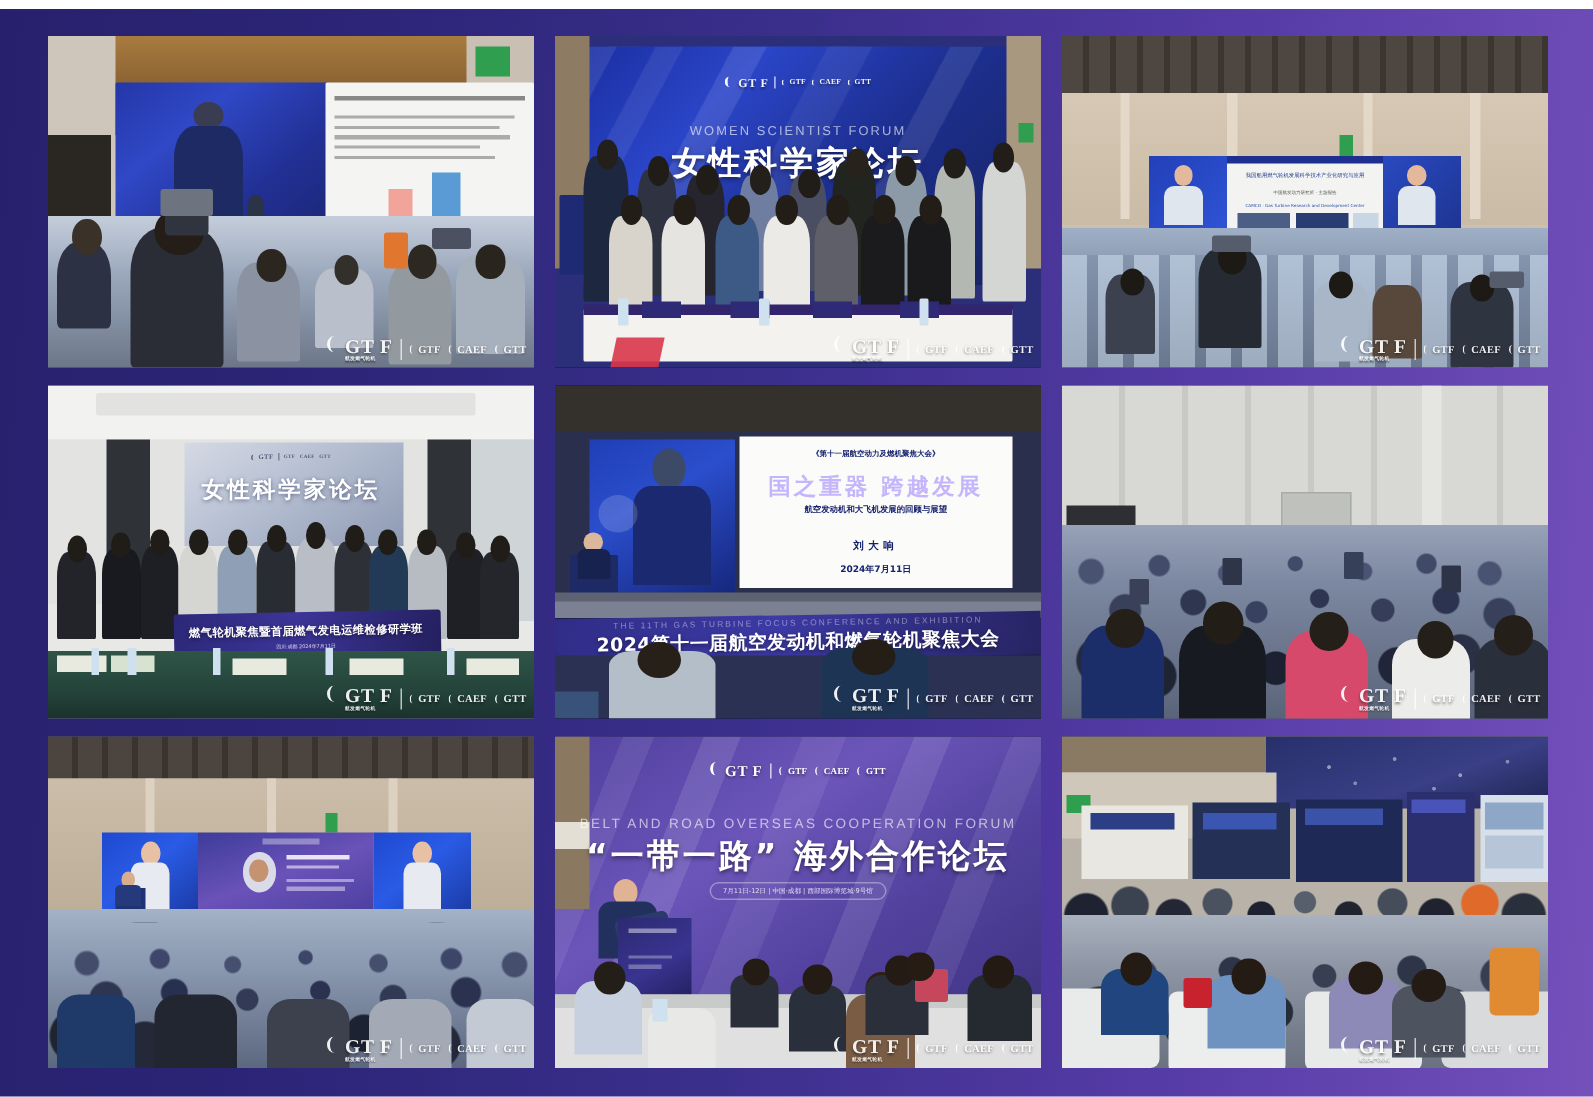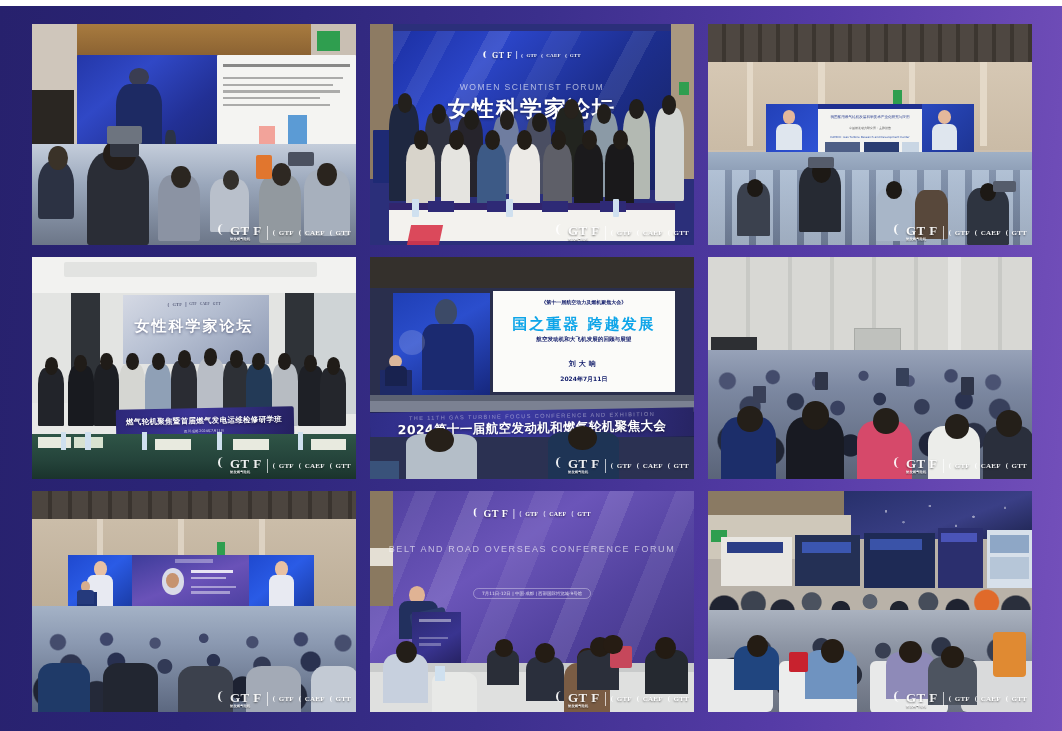--- a/index.html
+++ b/index.html
@@ -378,21 +378,21 @@
         <div style="position:absolute;left:0;top:0;width:100%;height:14%;background:#34302c;"></div>
         <div style="position:absolute;left:0;top:14%;width:100%;height:50%;background:#2a2f4d;"></div>
 
         <div style="position:absolute;left:7%;top:16%;width:30%;height:46%;background:linear-gradient(150deg,#1f3fb5 0%,#2b4ecd 40%,#16277d 100%);"></div>
         <div style="position:absolute;left:20%;top:19%;width:7%;height:12%;background:#3c4a67;border-radius:50%;"></div>
         <div style="position:absolute;left:16%;top:30%;width:16%;height:30%;background:#1b2a70;border-radius:22% 22% 0 0;"></div>
         <div style="position:absolute;left:9%;top:33%;width:8%;height:11%;background:rgba(255,255,255,.16);border-radius:50%;"></div>
 
         <div style="position:absolute;left:38%;top:15%;width:56%;height:46%;background:#fbfbf9;"></div>
         <div class="sub-line" style="position:absolute;left:66%;top:19%;transform:translateX(-50%);font-size:5px;color:#15206d;font-weight:bold;">《第十一届航空动力及燃机聚焦大会》</div>
-        <div class="cn-title" style="position:absolute;left:66%;top:26%;transform:translateX(-50%);font-size:15px;color:#0ea5e9;letter-spacing:2px;text-shadow:none;">国之重器  跨越发展</div>
+        <div class="cn-title" style="position:absolute;left:66%;top:26%;transform:translateX(-50%);font-size:15px;color:#c4b5fd;letter-spacing:2px;text-shadow:none;">国之重器  跨越发展</div>
         <div class="sub-line" style="position:absolute;left:66%;top:35.5%;transform:translateX(-50%);font-size:5.6px;color:#16216e;font-weight:bold;">航空发动机和大飞机发展的回顾与展望</div>
         <div class="sub-line" style="position:absolute;left:66%;top:46%;transform:translateX(-50%);font-size:7px;color:#16216e;font-weight:bold;letter-spacing:3px;">刘大响</div>
         <div class="sub-line" style="position:absolute;left:66%;top:53%;transform:translateX(-50%);font-size:6px;color:#16216e;font-weight:bold;">2024年7月11日</div>
 
         <div style="position:absolute;left:3%;top:51%;width:10%;height:12%;background:#1e2a66;border-radius:1px;"></div>
         <div style="position:absolute;left:6%;top:44%;width:4%;height:6%;background:#dbb79b;border-radius:50%;"></div>
         <div style="position:absolute;left:4.5%;top:49%;width:7%;height:9%;background:#18224f;border-radius:24% 24% 0 0;"></div>
 
         <div style="position:absolute;left:0;top:62%;width:100%;height:6%;background:#5c6272;"></div>
         <div style="position:absolute;left:0;top:65%;width:100%;height:5%;background:#7b8192;"></div>
@@ -568,21 +568,22 @@
         <div style="position:absolute;left:0;top:0;width:7%;height:52%;background:#8a7960;"></div>
         <div style="position:absolute;left:0;top:26%;width:7%;height:8%;background:#e4dfd4;"></div>
 
         <div style="position:absolute;left:50%;top:8%;transform:translateX(-50%);display:flex;align-items:center;gap:5px;">
           <span class="logo-main" style="font-size:10px;"><span class="swoosh" style="width:6px;height:9px;"></span>GT F</span>
           <span class="logo-div" style="height:10px;"></span>
           <span class="logo-small" style="font-size:6px;"><span class="sw"></span>GTF</span>
           <span class="logo-small" style="font-size:6px;"><span class="sw"></span>CAEF</span>
           <span class="logo-small" style="font-size:6px;"><span class="sw"></span>GTT</span>
         </div>
-        <div class="en-title" style="position:absolute;left:50%;top:24%;transform:translateX(-50%);font-size:9px;letter-spacing:1.6px;">BELT AND ROAD OVERSEAS CONFERENCE FORUM</div>
+        <div class="en-title" style="position:absolute;left:50%;top:24%;transform:translateX(-50%);font-size:9px;letter-spacing:1.6px;">BELT AND ROAD OVERSEAS COOPERATION FORUM</div>
+        <div class="cn-title" style="position:absolute;left:50%;top:29.5%;transform:translateX(-50%);font-size:22px;letter-spacing:2px;">“一带一路” 海外合作论坛</div>
         <div class="sub-line" style="position:absolute;left:50%;top:44%;transform:translateX(-50%);font-size:4.4px;padding:2px 8px;border:1px solid rgba(255,255,255,.35);border-radius:10px;">7月11日-12日 | 中国·成都 | 西部国际博览城·9号馆</div>
 
         <div style="position:absolute;left:12%;top:43%;width:5%;height:8%;background:#e0b394;border-radius:50%;"></div>
         <div style="position:absolute;left:9%;top:50%;width:12%;height:17%;background:#22305e;border-radius:22% 22% 0 0;"></div>
         <div style="position:absolute;left:13%;top:54%;width:11%;height:14%;background:#2b3a6c;border-radius:4px;transform:rotate(-12deg);"></div>
         <div style="position:absolute;left:13%;top:55%;width:15%;height:25%;background:linear-gradient(150deg,#2c2a72 0%,#393490 55%,#231f5c 100%);"></div>
         <div style="position:absolute;left:15%;top:58%;width:10%;height:1.4%;background:rgba(255,255,255,.45);"></div>
         <div style="position:absolute;left:15%;top:66%;width:9%;height:1%;background:rgba(255,255,255,.3);"></div>
         <div style="position:absolute;left:15%;top:69%;width:7%;height:1%;background:rgba(255,255,255,.3);"></div>
 

